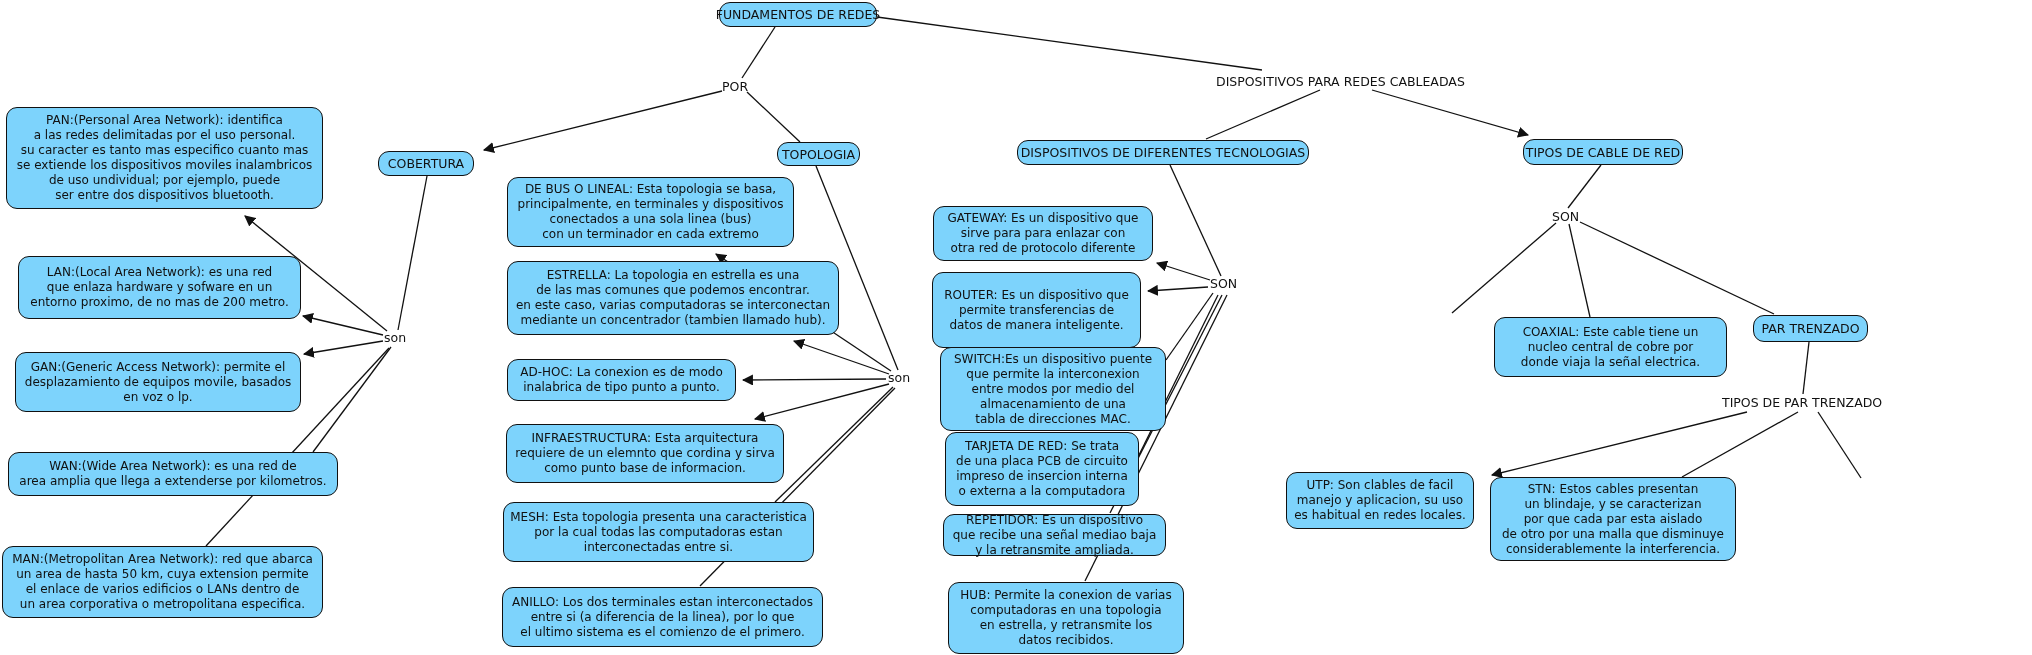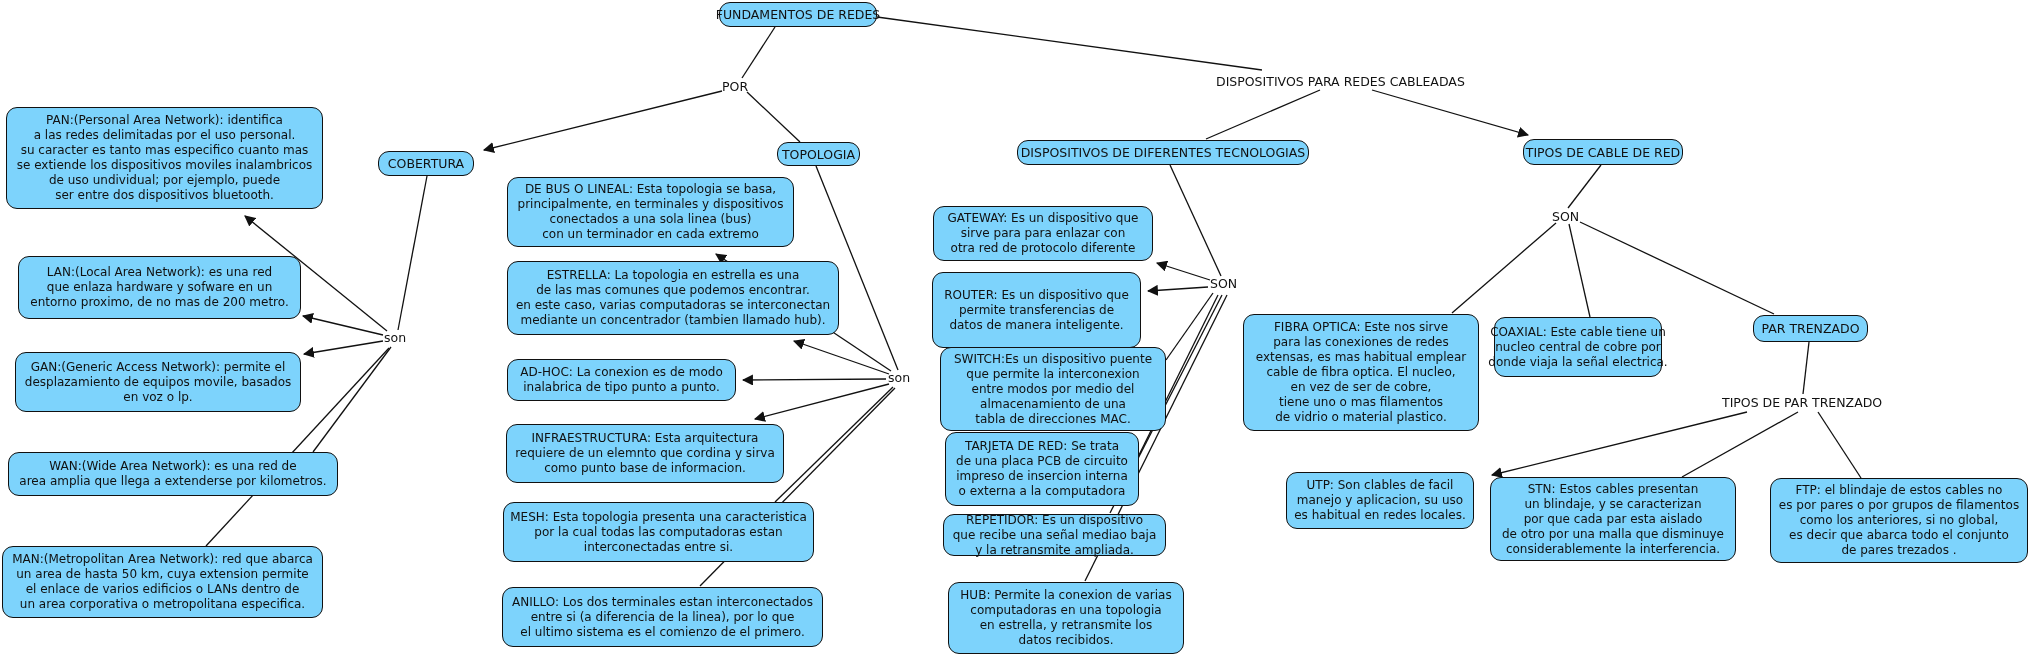--- a/index.html
+++ b/index.html
@@ -131,43 +131,31 @@
 impreso de insercion interna
 o externa a la computadora</div>
   <div class="node" style="left:943px;top:514px;width:223px;height:42px">REPETIDOR: Es un dispositivo
 que recibe una señal mediao baja
 y la retransmite ampliada.</div>
   <div class="node" style="left:948px;top:582px;width:236px;height:72px">HUB: Permite la conexion de varias
 computadoras en una topologia
 en estrella, y retransmite los
 datos recibidos.</div>
 
-  <div class="node" style="left:1243px;top:314px;width:236px;height:117px">FIBRA OPTICA: Este nos sirve
-para las conexiones de redes
-extensas, es mas habitual emplear
-cable de fibra optica. El nucleo,
-en vez de ser de cobre,
-tiene uno o mas filamentos
-de vidrio o material plastico.</div>
-  <div class="node" style="left:1494px;top:317px;width:168px;height:60px">COAXIAL: Este cable tiene un
+  <div class="node" style="left:1494px;top:317px;width:233px;height:60px">COAXIAL: Este cable tiene un
 nucleo central de cobre por
 donde viaja la señal electrica.</div>
   <div class="node" style="left:1286px;top:472px;width:188px;height:57px">UTP: Son clables de facil
 manejo y aplicacion, su uso
 es habitual en redes locales.</div>
   <div class="node" style="left:1490px;top:477px;width:246px;height:84px">STN: Estos cables presentan
 un blindaje, y se caracterizan
 por que cada par esta aislado
 de otro por una malla que disminuye
 considerablemente la interferencia.</div>
-  <div class="node" style="left:1770px;top:478px;width:258px;height:85px">FTP: el blindaje de estos cables no
-es por pares o por grupos de filamentos
-como los anteriores, si no global,
-es decir que abarca todo el conjunto
-de pares trezados .</div>
 
   <div class="edge-label" style="left:722px;top:79px">POR</div>
   <div class="edge-label" style="left:1216px;top:74px">DISPOSITIVOS PARA REDES CABLEADAS</div>
   <div class="edge-label" style="left:384px;top:330px">son</div>
   <div class="edge-label" style="left:888px;top:370px">son</div>
   <div class="edge-label" style="left:1210px;top:276px">SON</div>
   <div class="edge-label" style="left:1552px;top:209px">SON</div>
   <div class="edge-label" style="left:1722px;top:395px">TIPOS DE PAR TRENZADO</div>
 
 </div>

